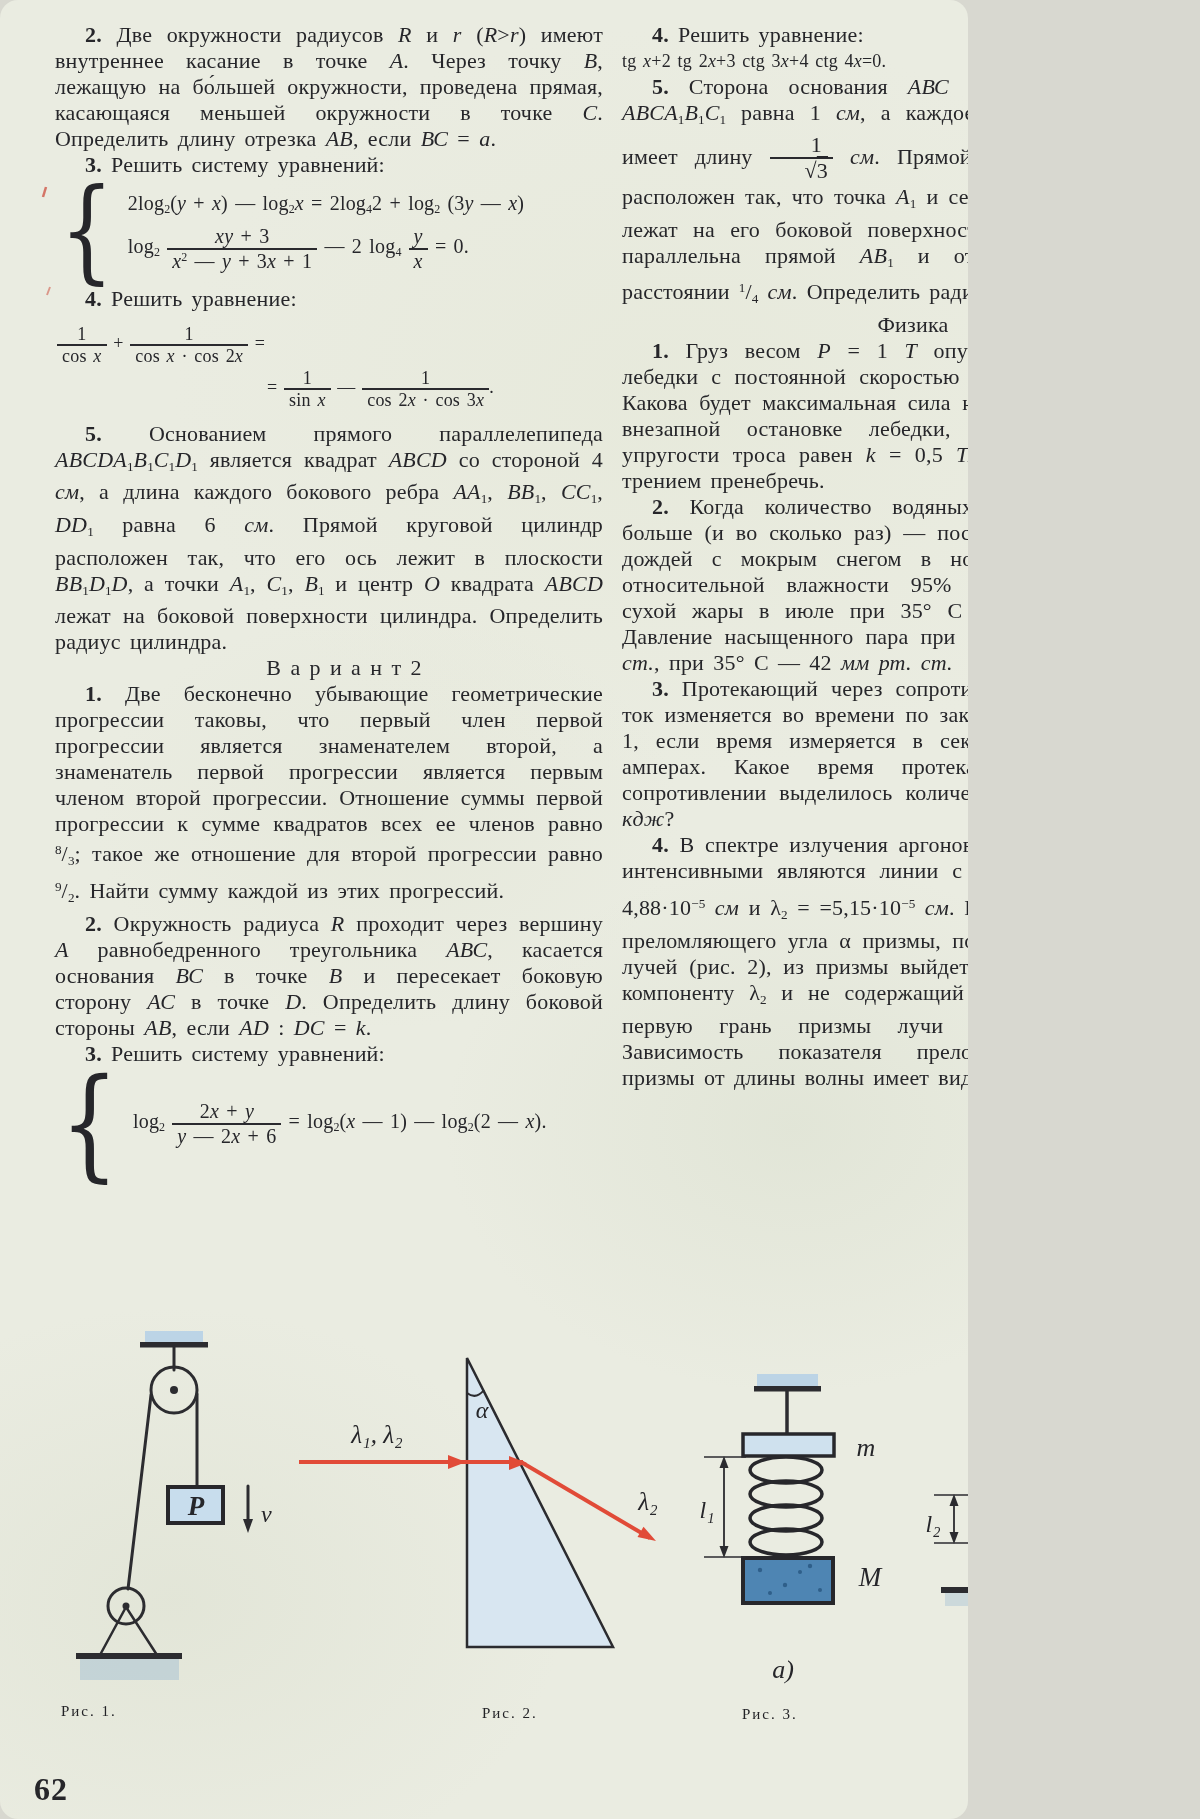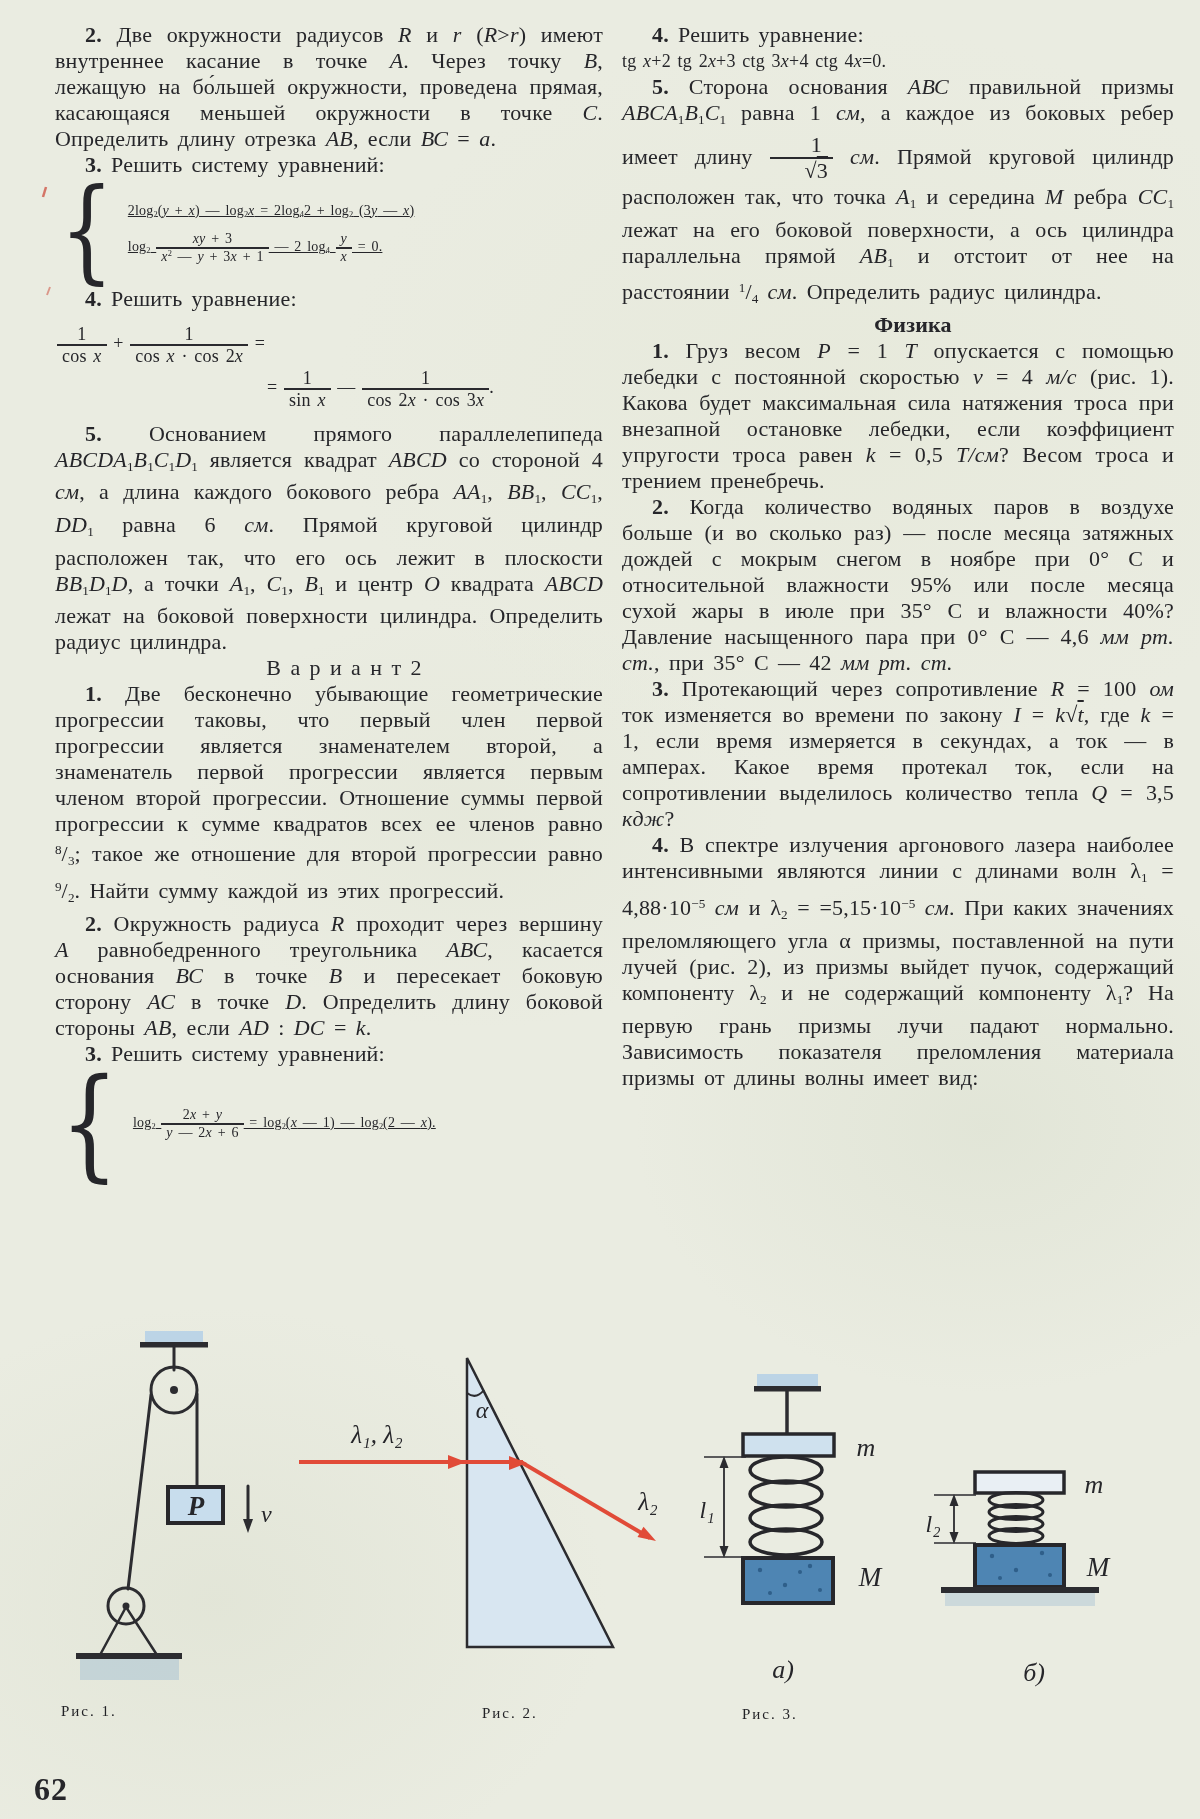--- a/index.html
+++ b/index.html
@@ -1,36 +1,37 @@
 <!DOCTYPE html>
 <html><head>
 <meta charset="utf-8">
 <style>
   html,body{margin:0;padding:0;background:#d8d8d0;}
   #page{
-    position:relative;width:1200px;height:1819px;overflow:hidden;
+    position:relative;width:968px;height:1819px;overflow:hidden;
     background:
       radial-gradient(ellipse 500px 380px at 82% 62%, rgba(195,205,180,.22), transparent 70%),
       radial-gradient(ellipse 560px 420px at 18% 88%, rgba(204,210,188,.25), transparent 70%),
       radial-gradient(ellipse 700px 520px at 70% 22%, rgba(228,231,214,.5), transparent 72%),
       radial-gradient(ellipse 420px 300px at 40% 45%, rgba(222,226,208,.35), transparent 70%),
       #eaece1;
     font-family:"Liberation Serif","DejaVu Serif",serif;
     color:#26262a;
+    border-radius:18px;
   }
   .col{position:absolute;top:22px;font-size:22px;line-height:26px;text-align:justify;
        letter-spacing:.2px;word-spacing:3.5px;}
   #col-left{left:55px;width:548px;}
   #col-right{left:622px;width:552px;}
   p.para{margin:0;text-indent:30px;}
   .center{text-align:center;text-indent:0;}
-  .bold{font-weight:bold;}
+  .bold{font-weight:normal;}
   .heading{margin:6px 0 4px;}
   .disp{font-size:18px;text-align:left;text-indent:0;word-spacing:2px;}
-  .disp-line{font-size:14px;white-space:nowrap;word-spacing:2px;text-decoration:underline;}
+  .disp-line{font-size:20px;white-space:nowrap;word-spacing:2px;}
   .eq-line1{margin:12px 0 2px 2px;}
   .eq-line2{margin:0 0 10px 212px;}
   .formula{margin:18px 0 0 4px;}
   .tgeq{margin:0;}
   .system{display:flex;align-items:center;margin:8px 0 10px;}
   .brace{font-family:"DejaVu Serif",serif;line-height:.9;margin-right:9px;
          transform:scaleX(.85) scaleY(1.12);transform-origin:center;font-weight:400;}
   .brace.b1{font-size:100px;}
   .brace.b2{font-size:108px;}
   .sys-lines{display:flex;flex-direction:column;gap:3px;}

